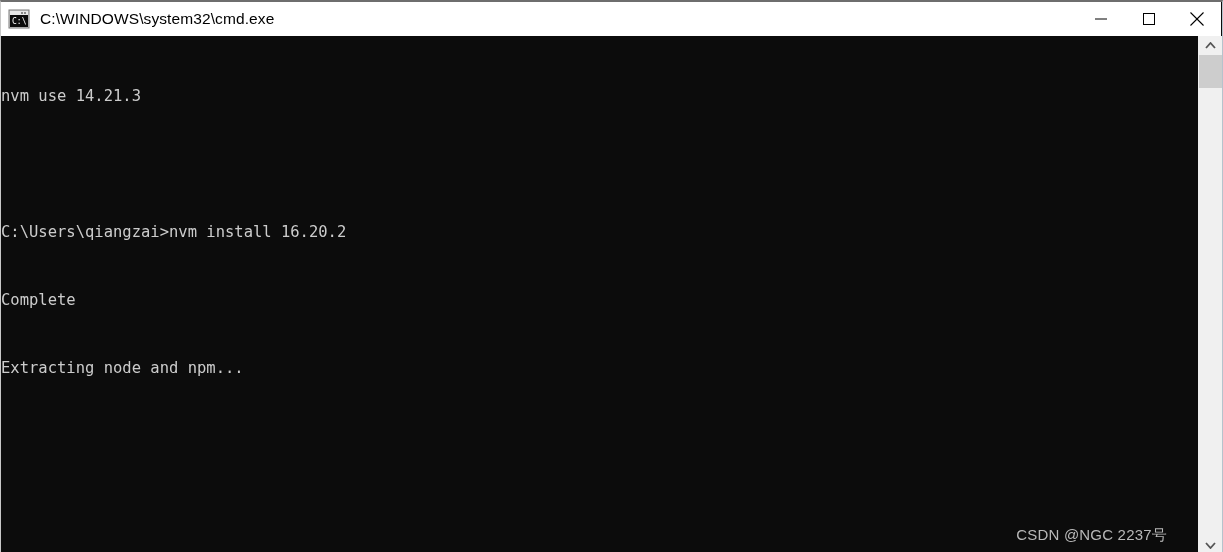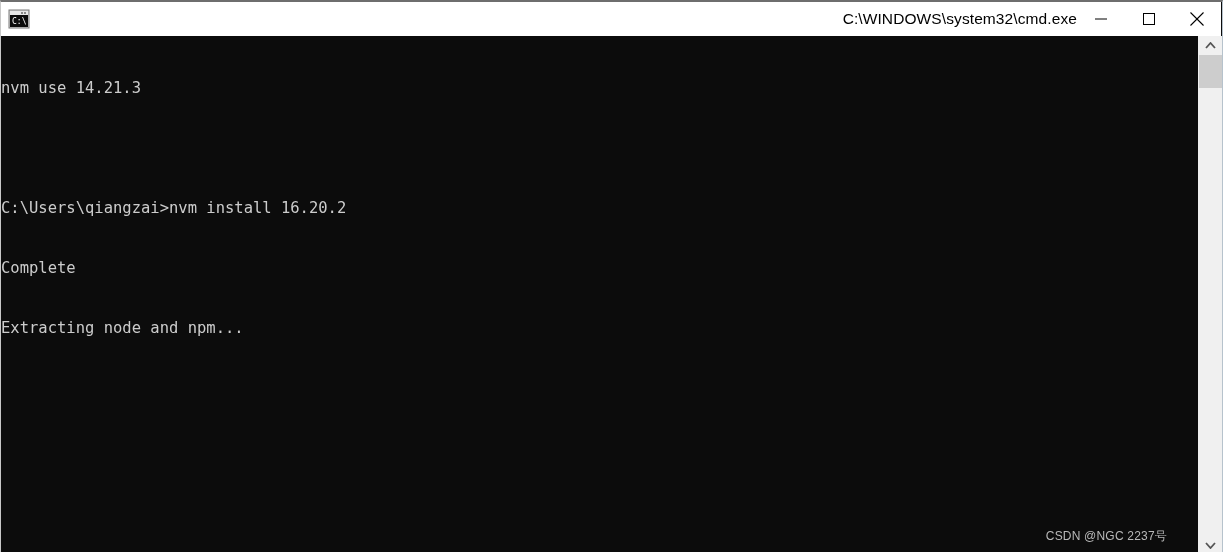--- a/index.html
+++ b/index.html
@@ -49,21 +49,20 @@
   }
 
   .title-text {
     font-family: "Liberation Sans", sans-serif;
     font-size: 15.5px;
     color: #000000;
     letter-spacing: 0.1px;
     white-space: nowrap;
     flex: 1 1 auto;
     overflow: hidden;
-    text-align: right;
   }
 
   .win-controls {
     display: flex;
     align-items: stretch;
     height: 34px;
     flex: 0 0 auto;
   }
   .win-btn {
     width: 48px;
@@ -93,29 +92,30 @@
     white-space: pre;
     font-family: "DejaVu Sans Mono", "Liberation Mono", monospace;
     font-size: 15.5px;
     line-height: 20px;
     color: #cccccc;
     letter-spacing: 0px;
   }
   .term-line {
     height: 20px;
     white-space: pre;
+    margin-top: 8px;
   }
 
   
   .watermark {
     position: absolute;
     right: 30px;
     bottom: 9px;
     font-family: "Liberation Sans", sans-serif;
-    font-size: 12px;
+    font-size: 15px;
     color: #b9b9b9;
     white-space: nowrap;
     letter-spacing: 0.2px;
     margin-top: 48px;
   }
 
   
   .scrollbar {
     position: absolute;
     top: 34px;

